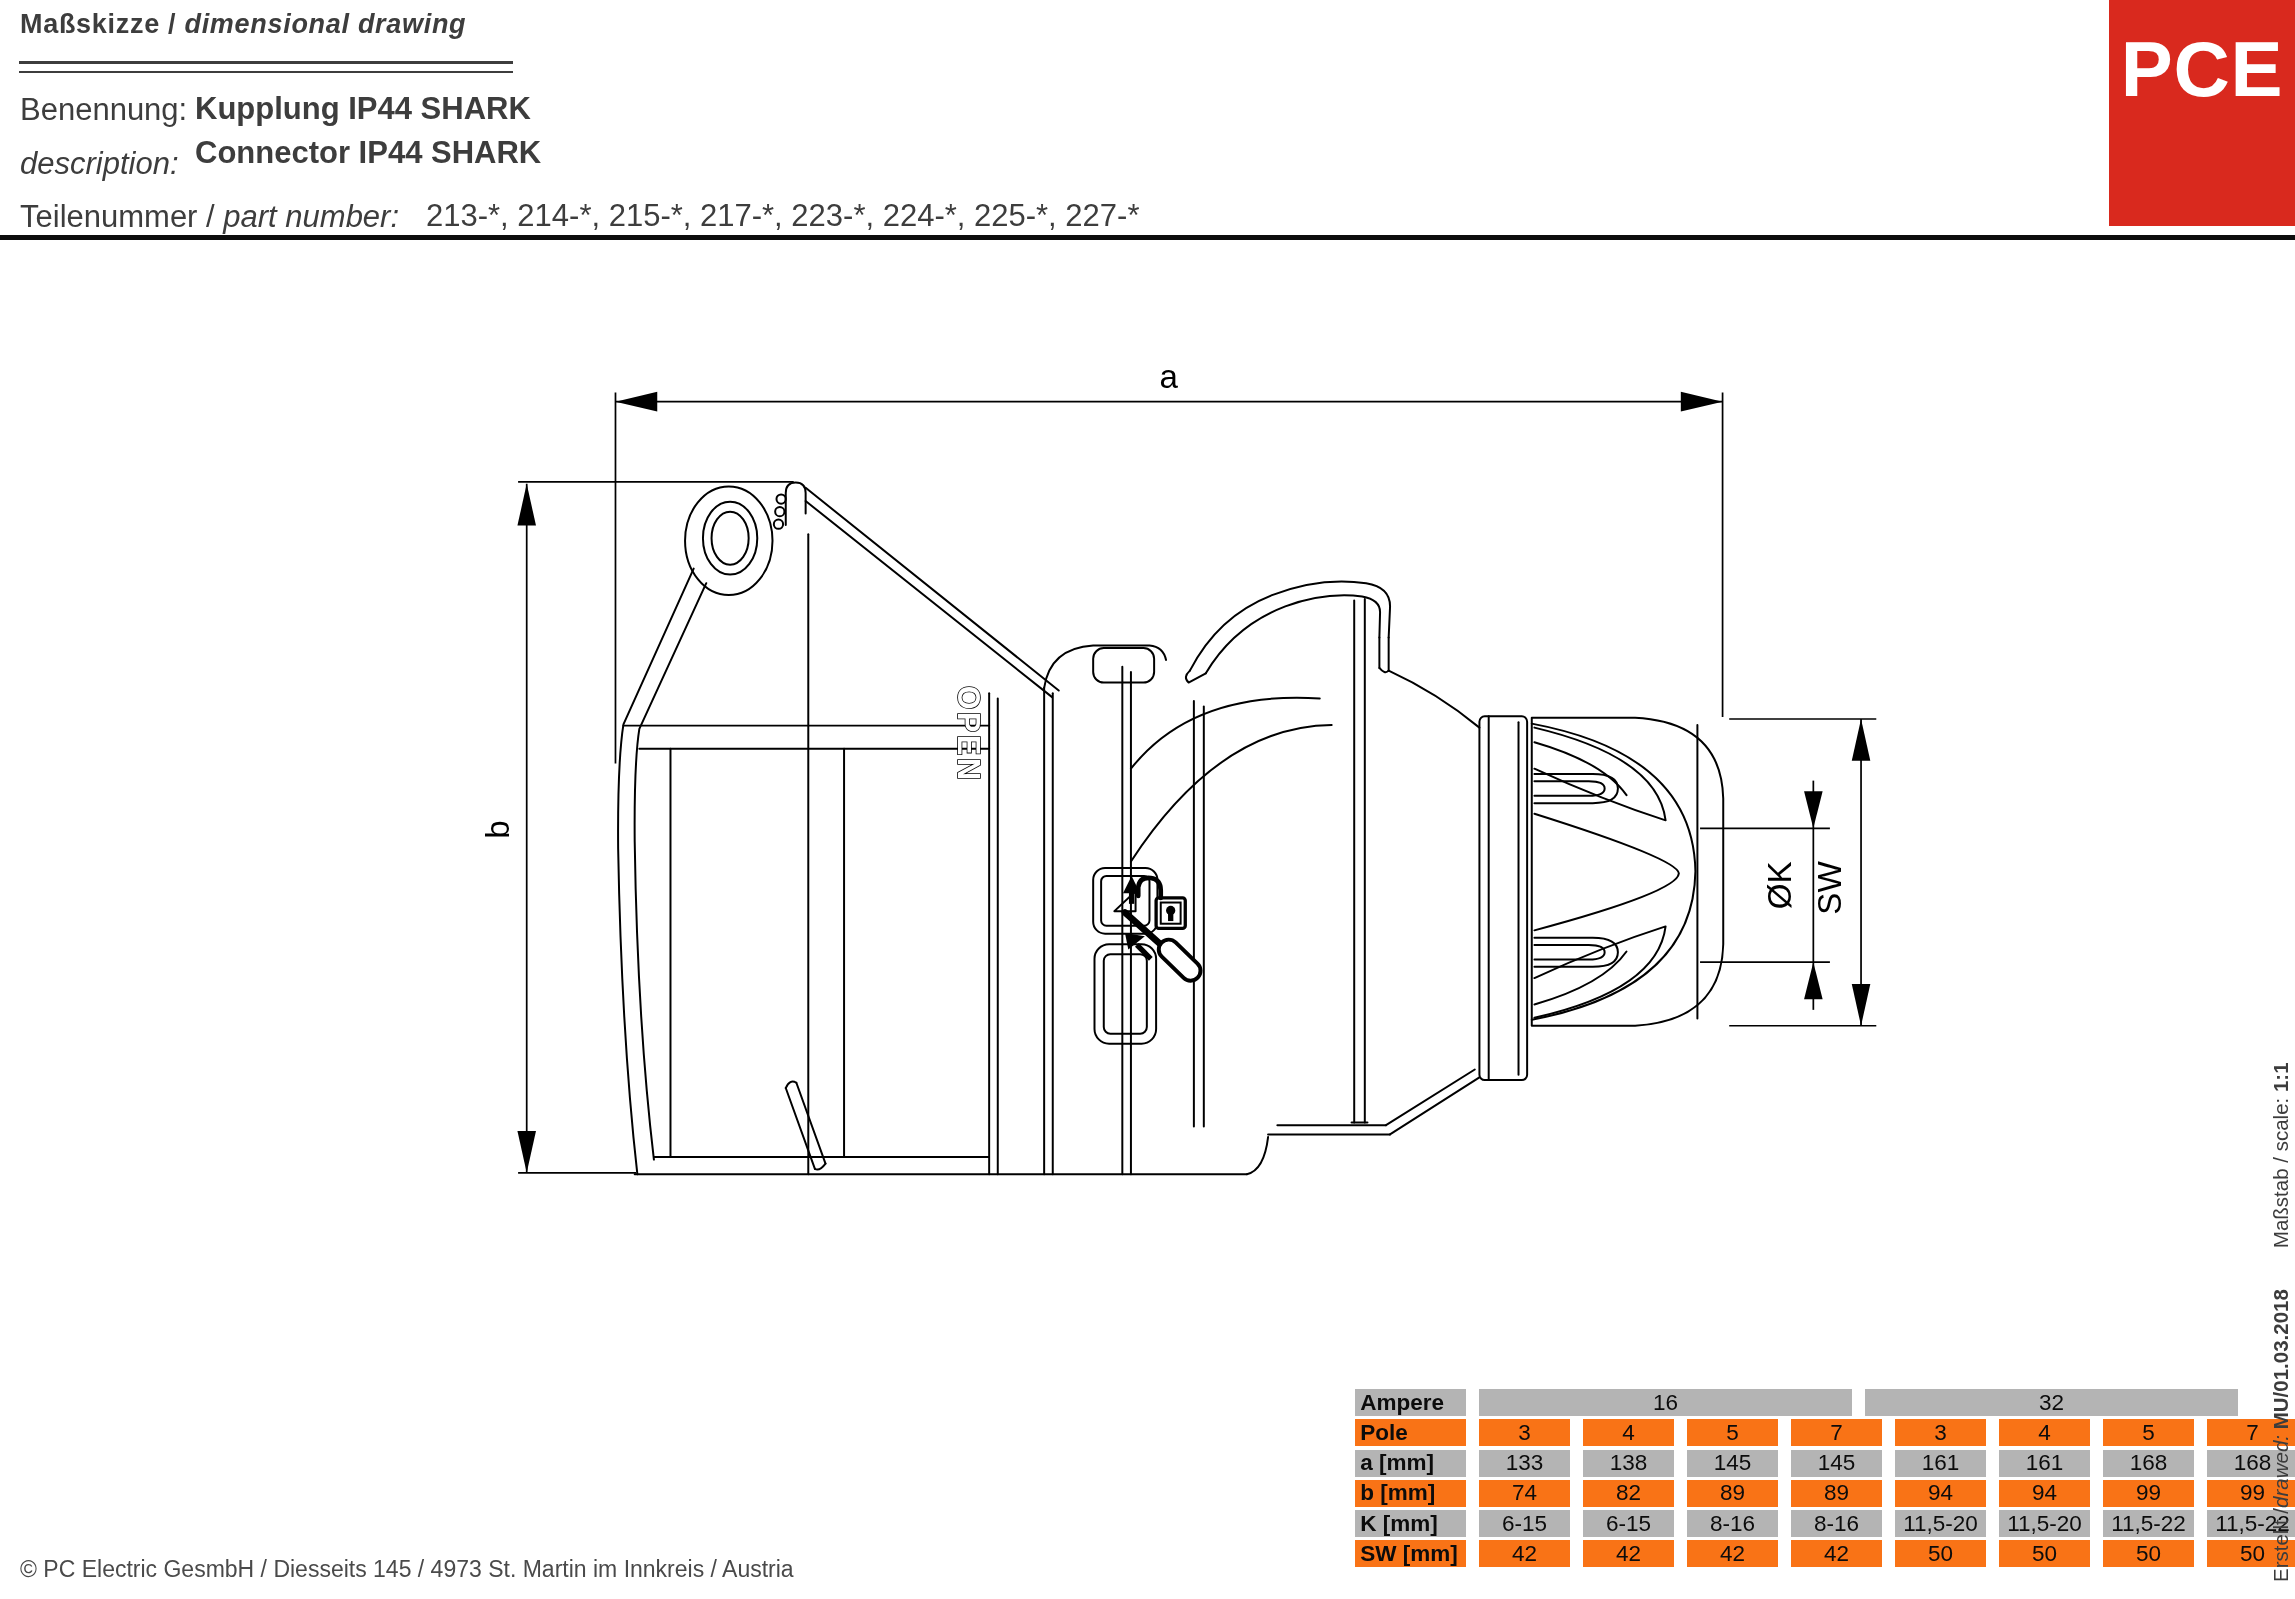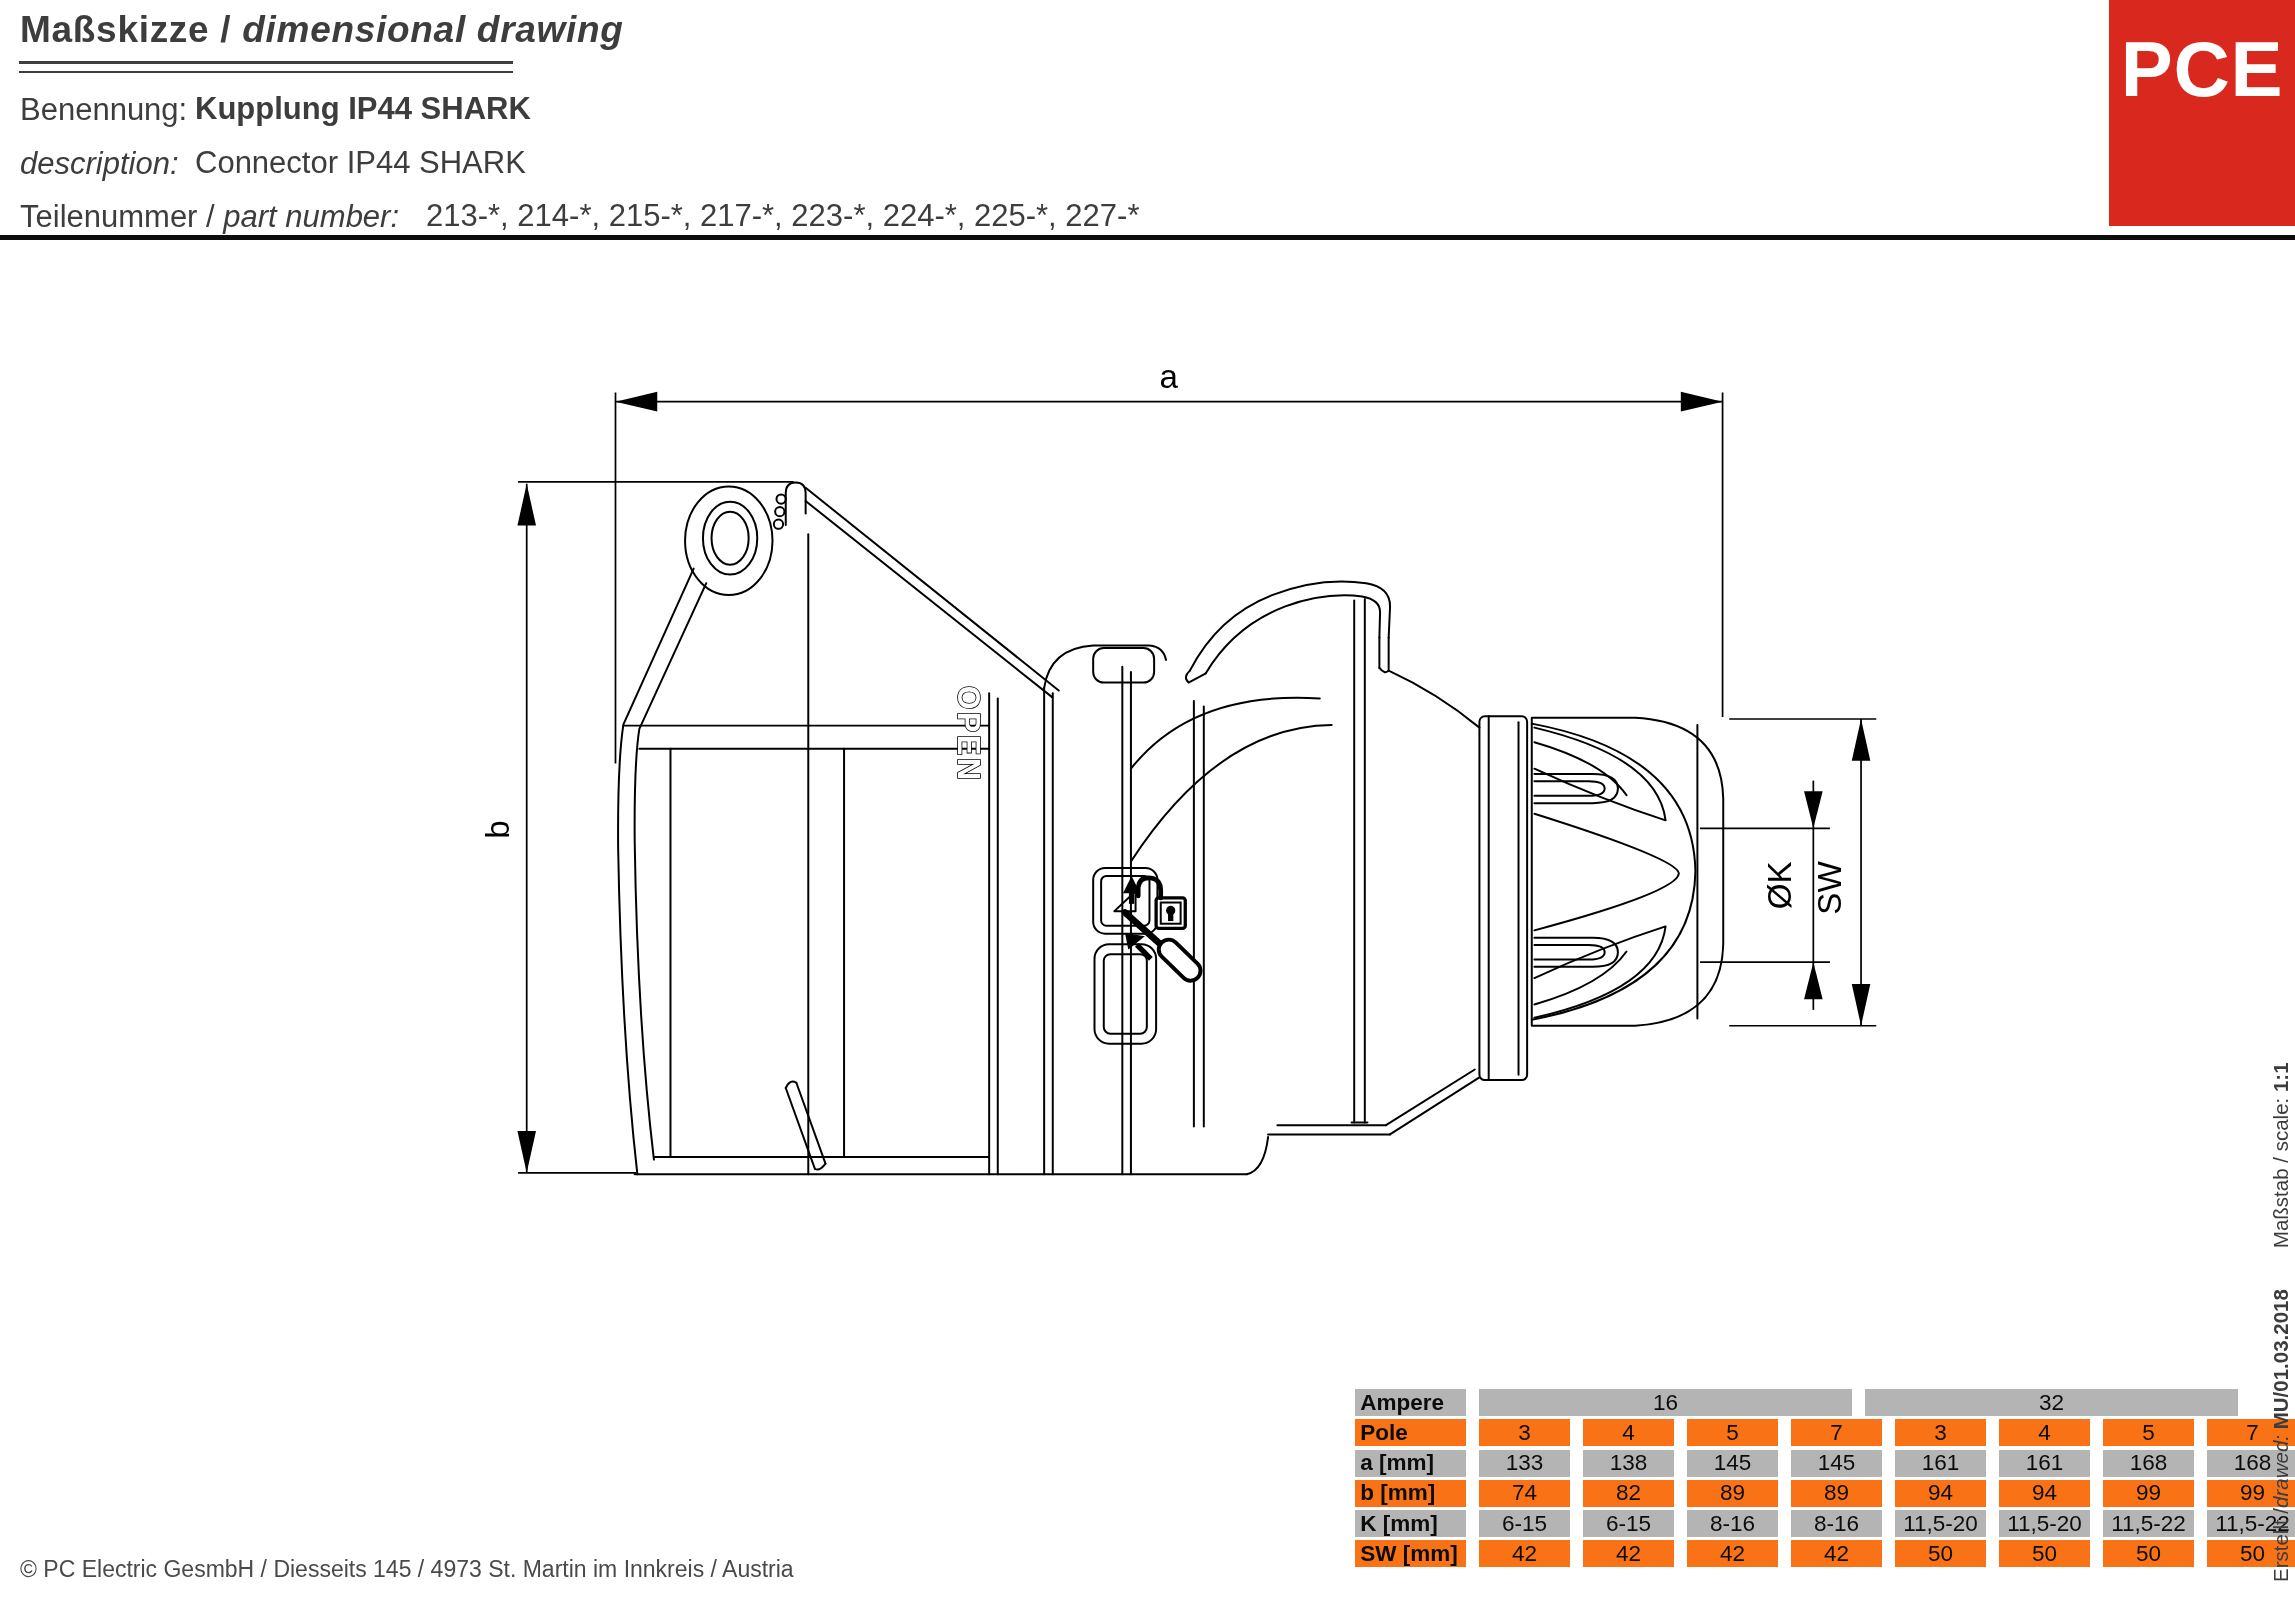--- a/index.html
+++ b/index.html
@@ -2,29 +2,29 @@
 <html style="font-size:10.6px"><head>
 <meta charset="utf-8">
 <style>
   html,body{margin:0;padding:0;background:#888;}
   .page{
     position:relative; width:2295px; height:1599px; background:#fff;
     font-family:"Liberation Sans", sans-serif; color:#3d3d3d; overflow:hidden;
   }
   .abs{position:absolute;}
   
-  .title{left:20px; top:9.3px; font-size:37px; font-weight:bold; letter-spacing:0.7px; white-space:nowrap;}
+  .title{left:20px; top:9.3px; font-size:27px; font-weight:bold; letter-spacing:0.7px; white-space:nowrap;}
   .title .it{font-style:italic;}
   .title-rule{left:18.6px; top:61px; width:494px; height:7.3px;
     border-top:3.3px solid #3d3d3d; border-bottom:2.7px solid #3d3d3d;}
   .hline{font-size:31px; white-space:nowrap;}
   .lbl-benennung{left:20px; top:92px;}
   .val-benennung{left:195px; top:91px; font-weight:bold;}
   .lbl-description{left:20px; top:146px; font-style:italic;}
-  .val-description{left:195px; top:145px; font-weight:normal;}
+  .val-description{left:195px; top:135px; font-weight:bold;}
   .lbl-part{left:20px; top:199px;}
   .lbl-part .it{font-style:italic;}
   .val-part{left:426px; top:198px; font-weight:normal;}
   .sep-line{left:0; top:235px; width:2295px; height:4.6px; background:#0d0d0d;}
   
   .logo{left:2109px; top:0; width:186px; height:226px; display:flex; align-items:flex-start; justify-content:center;}
   .logo-text{margin-top:24px; font-size:78px; font-weight:bold; color:#fff; letter-spacing:0.7px;}
   
   svg.drawing{left:0; top:0;}
   .ln{fill:none; stroke:#000; stroke-width:3; stroke-linecap:round; stroke-linejoin:round;}

